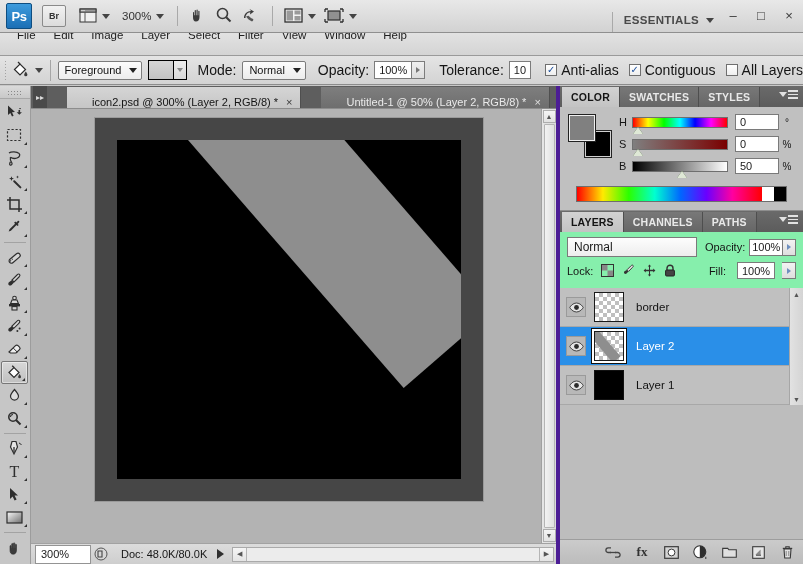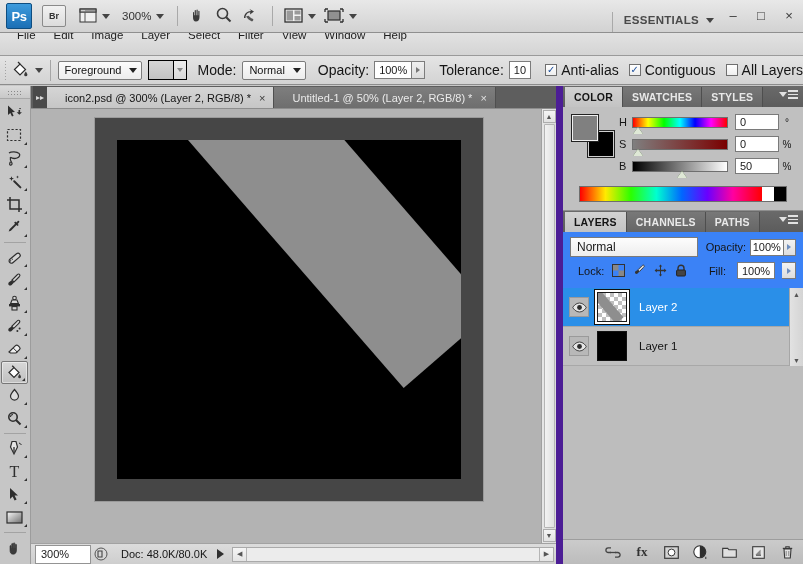--- a/index.html
+++ b/index.html
@@ -206,26 +206,27 @@
     padding-left: 2px;
     position:relative;
   }
   .tabstrip .lgrip {
     width: 14px; height:22px; background:#4a4a4a;
     display:flex;align-items:center;justify-content:center;
     color:#ddd; font-size:8px;
   }
   .dtab {
     height: 21px;
-    display:flex; align-items:center;
-    padding: 0 8px 0 18px;
+    display:flex; align-items:flex-end;
+    padding: 0 8px 0 25px;
     font-size: 11px;
     background: linear-gradient(#7e7e7e,#6e6e6e);
     color:#eaeaea;
     border-right:1px solid #4f4f4f;
+    margin-left:20px;
   }
   .dtab.active {
     background: linear-gradient(#d5d5d5,#c6c6c6);
     color:#141414;
   }
   .dtab .xc { margin-left:8px; font-size:11px; color:#3a3a3a; }
   .dtab:not(.active) .xc { color:#e0e0e0; }
   .canvaswrap {
     flex:1; display:flex; position:relative; overflow:hidden;
     background: #b3b3b3;
@@ -272,22 +273,22 @@
     display:flex;align-items:center; padding-left:5px; margin-left:4px;
   }
   .st-icon { width: 20px; display:flex;align-items:center;justify-content:center; }
   .st-doc { padding:0 10px; color:#161616; }
   .st-tri { width:0;height:0;border-top:5px solid transparent;border-bottom:5px solid transparent;border-left:7px solid #2f2f2f;}
   .st-hscroll { flex:1; height:15px; margin-left:8px; margin-right:2px; display:flex; background:#ececec; border:1px solid #aaa;}
   .st-hs-arrow{width:14px;display:flex;align-items:center;justify-content:center;font-size:7px;color:#555;background:linear-gradient(#f5f5f5,#e4e4e4);border-right:1px solid #b5b5b5;}
   .st-hs-arrow.r{border-right:none;border-left:1px solid #b5b5b5;}
 
   
-  .rightcol { width: 247px; background: #3b82f6; display:flex; flex-direction:column;
-              border-left:7px solid #4c1d95; }
+  .rightcol { width: 247px; background: #86efac; display:flex; flex-direction:column;
+              border-left:4px solid #4c1d95; }
   .panel-tabrow {
     height: 21px; background: linear-gradient(#6a6a6a,#5c5c5c);
     display:flex; align-items:flex-end; padding-left:2px; position:relative;
   }
   .ptab {
     height: 20px; padding: 0 9px;
     display:flex; align-items:center;
     font-size: 10.5px; font-weight: bold; letter-spacing:.2px;
     color:#e9e9e9;
     background: linear-gradient(#787878,#666);
@@ -838,21 +839,21 @@
           <span class="ccar"></span>
         </div>
         <span class="lc-lbl">Opacity:</span>
         <div class="lc-num">100%</div>
         <div class="lc-step">
           <span style="width:0;height:0;border-top:3.5px solid transparent;border-bottom:3.5px solid transparent;border-left:4.5px solid #6f8fbf;"></span>
         </div>
       </div>
 
       <div class="lc-row lock-row">
-        <span class="lc-lbl" style="margin-left:8px">Lock:</span>
+        <span class="lc-lbl" style="margin-left:0">Lock:</span>
         <span class="lock-ico">
           <svg width="13" height="13" viewBox="0 0 13 13">
               <rect x=".5" y=".5" width="12" height="12" fill="none" stroke="#333"></rect>
               <rect x="1" y="1" width="5.5" height="5.5" fill="#888"></rect>
               <rect x="6.5" y="6.5" width="5.5" height="5.5" fill="#888"></rect>
             </svg>
         </span>
         <span class="lock-ico">
           <svg width="14" height="13" viewBox="0 0 14 13">
               <path d="M12 1.4c.6.6.3 1.3-.5 2L7.6 7.4 6 5.8l3.9-3.9c.8-.8 1.5-1.1 2.1-.5z" fill="#ddd" stroke="#333" stroke-width=".9"></path>
@@ -872,20 +873,34 @@
         </span>
         <span class="lc-lbl" style="margin-left:auto">Fill:</span>
         <div class="lc-num">100%</div>
         <div class="lc-step">
           <span style="width:0;height:0;border-top:3.5px solid transparent;border-bottom:3.5px solid transparent;border-left:4.5px solid #6f8fbf;"></span>
         </div>
       </div>
     </div>
 
     <div class="layerlist">
+      <div class="layerrow">
+        <div class="eye-cell">
+          <div class="eye-box">
+            <svg width="15" height="11" viewBox="0 0 15 11">
+                <path d="M7.5 1C4 1 1.5 4 .8 5.5 1.5 7 4 10 7.5 10S13.5 7 14.2 5.5C13.5 4 11 1 7.5 1z" fill="#e6e6e6" stroke="#333" stroke-width=".9"></path>
+                <circle cx="7.5" cy="5.5" r="2.4" fill="#2b2b2b"></circle>
+              </svg>
+          </div>
+        </div>
+        <div class="thumb-cell">
+          <div class="lthumb"></div>
+        </div>
+        <div class="layername">border</div>
+      </div>
 
       <div class="layerrow sel">
         <div class="eye-cell">
           <div class="eye-box">
             <svg width="15" height="11" viewBox="0 0 15 11">
                 <path d="M7.5 1C4 1 1.5 4 .8 5.5 1.5 7 4 10 7.5 10S13.5 7 14.2 5.5C13.5 4 11 1 7.5 1z" fill="#e6e6e6" stroke="#333" stroke-width=".9"></path>
                 <circle cx="7.5" cy="5.5" r="2.4" fill="#2b2b2b"></circle>
               </svg>
           </div>
         </div>

